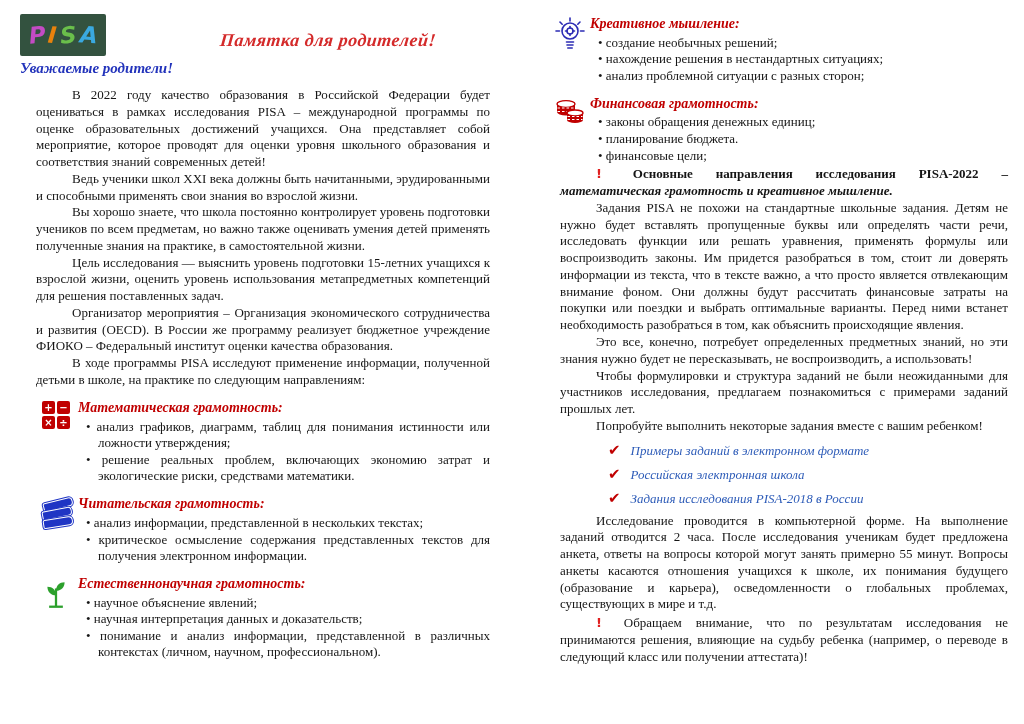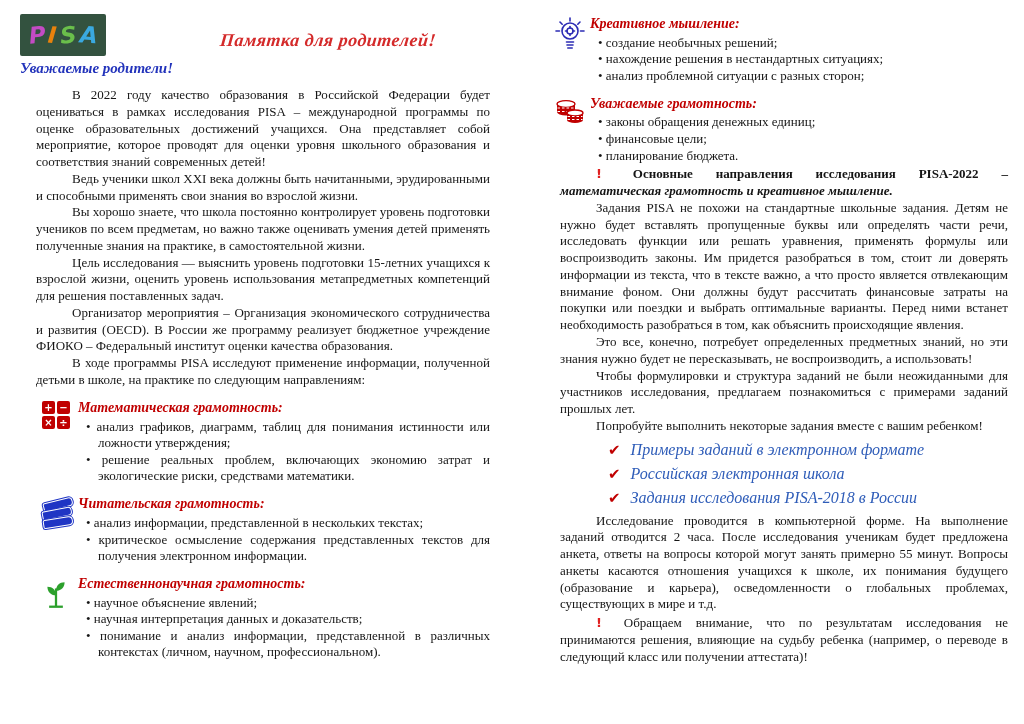--- a/index.html
+++ b/index.html
@@ -63,21 +63,21 @@
   .alert { margin-top:2px; }
   .alert-mark { color:#E02020; font-weight:bold; margin-right:8px; font-family:"DejaVu Sans",sans-serif; }
   .alert-bold { font-weight:bold; }
   .alert-bi { font-weight:bold; font-style:italic; }
 
   
   .links { margin:6px 0 4px 64px; }
   .link-row { display:flex; align-items:baseline; margin:6px 0; }
   .check { color:#C00000; font-size:15px; margin-right:10px; font-family:"DejaVu Sans",sans-serif; font-style:normal; }
   .link-label {
-    color:#2E5CB8; font-style:italic; font-size:16px; cursor:pointer;
+    color:#2E5CB8; font-style:italic; font-size:13px; cursor:pointer;
   }
 
   
   .icon-math { display:grid; grid-template-columns:13px 13px; gap:2px; width:28px; }
   .icon-math i {
     width:13px; height:13px; background:#C00000; color:#fff; border-radius:2px;
     font:bold 10px/13px "DejaVu Sans", sans-serif; font-style:normal; text-align:center;
     display:block;
   }
   
@@ -208,25 +208,25 @@
             <path d="M3.5 11 h17 M3.5 14.5 h17" stroke="#fff" stroke-width="1" stroke-dasharray="2.5 2"></path>
           </g>
           <g>
             <path d="M13 16 a8 3 0 0 1 16 0 l0 7 a8 3 0 0 1 -16 0 z" fill="#C00000"></path>
             <ellipse cx="21" cy="16" rx="8" ry="3" fill="#fff" stroke="#C00000" stroke-width="1.4"></ellipse>
             <path d="M13.5 19.5 h15 M13.5 22.5 h15" stroke="#fff" stroke-width="1" stroke-dasharray="2.5 2"></path>
           </g>
         </svg>
       </div>
       <div class="sec-body">
-        <div class="sec-title">Уважаемые грамотность:</div>
+        <div class="sec-title">Финансовая грамотность:</div>
         <ul>
           <li>законы обращения денежных единиц;</li>
+          <li>планирование бюджета.</li>
           <li>финансовые цели;</li>
-          <li>планирование бюджета.</li>
         </ul>
       </div>
     </div>
 
     <p class="para alert">
       <span class="alert-mark">!</span>
       <span class="alert-bold">Основные направления исследования PISA-2022 –</span>
       <span class="alert-bi">математическая грамотность и креативное мышление.</span>
     </p>
 

